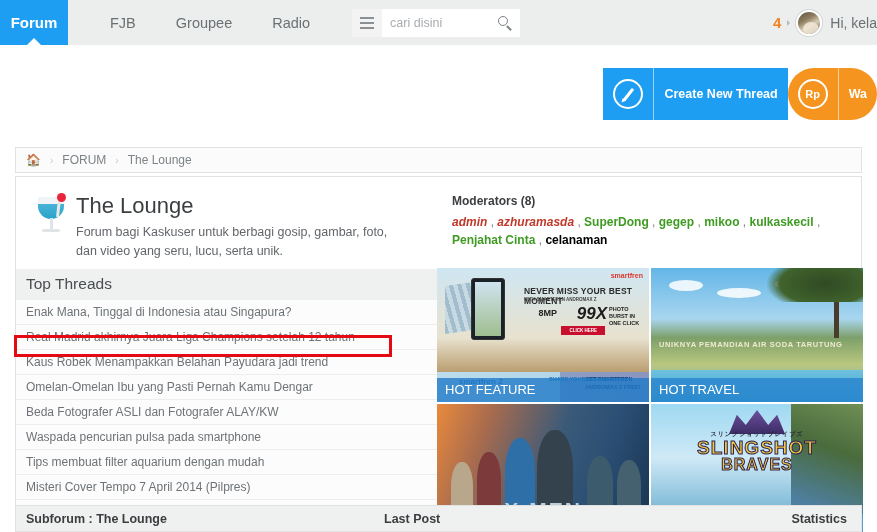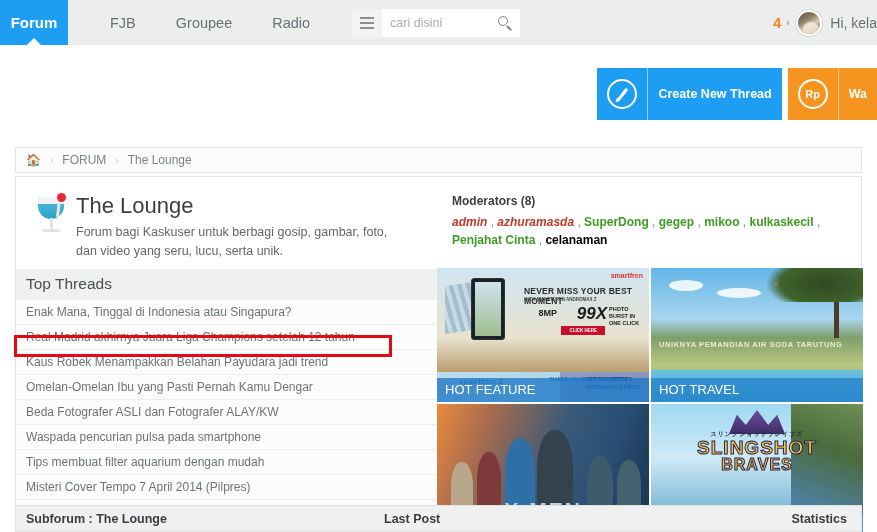--- a/index.html
+++ b/index.html
@@ -92,37 +92,37 @@
   .avatar::after{
     content:""; position:absolute; left:5px; top:10px;
     width:16px;height:14px;border-radius:50% 50% 45% 45%;
     background: rgba(242,233,214,0.85);
   }
   .hi { color: #6b7073; font-size: 14px; white-space: nowrap; }
 
   
   .actions {
     position: absolute; right: 0; top: 68px;
-    display: flex; gap: 6px;
+    display: flex; 
   }
   .btn {
     height: 52px; display: flex; align-items: stretch;
     color: #fff;
   }
   .btn .ico {
     width: 50px; display: flex; align-items: center; justify-content: center;
   }
   .btn .lbl {
     display: flex; align-items: center; justify-content: center;
     padding: 0 10px; font-size: 12.5px; font-weight: bold;
     line-height: 1.15; text-align: center;
     border-left: 1px solid rgba(255,255,255,0.55);
   }
   .btn-blue { background: #1e9ef2; }
-  .btn-orange { background: #f5941f; }
+  .btn-orange { background: #f5941f; border-radius: 26px; }
   .circ {
     width: 30px; height: 30px; border-radius: 50%;
     border: 2px solid #fff;
     display:flex;align-items:center;justify-content:center;
     font-size: 11px; font-weight: bold; color:#fff;
   }
   .pencil {
     width: 2.5px; height: 15px; background: #fff;
     transform: rotate(38deg); border-radius: 1px;
     position: relative;

